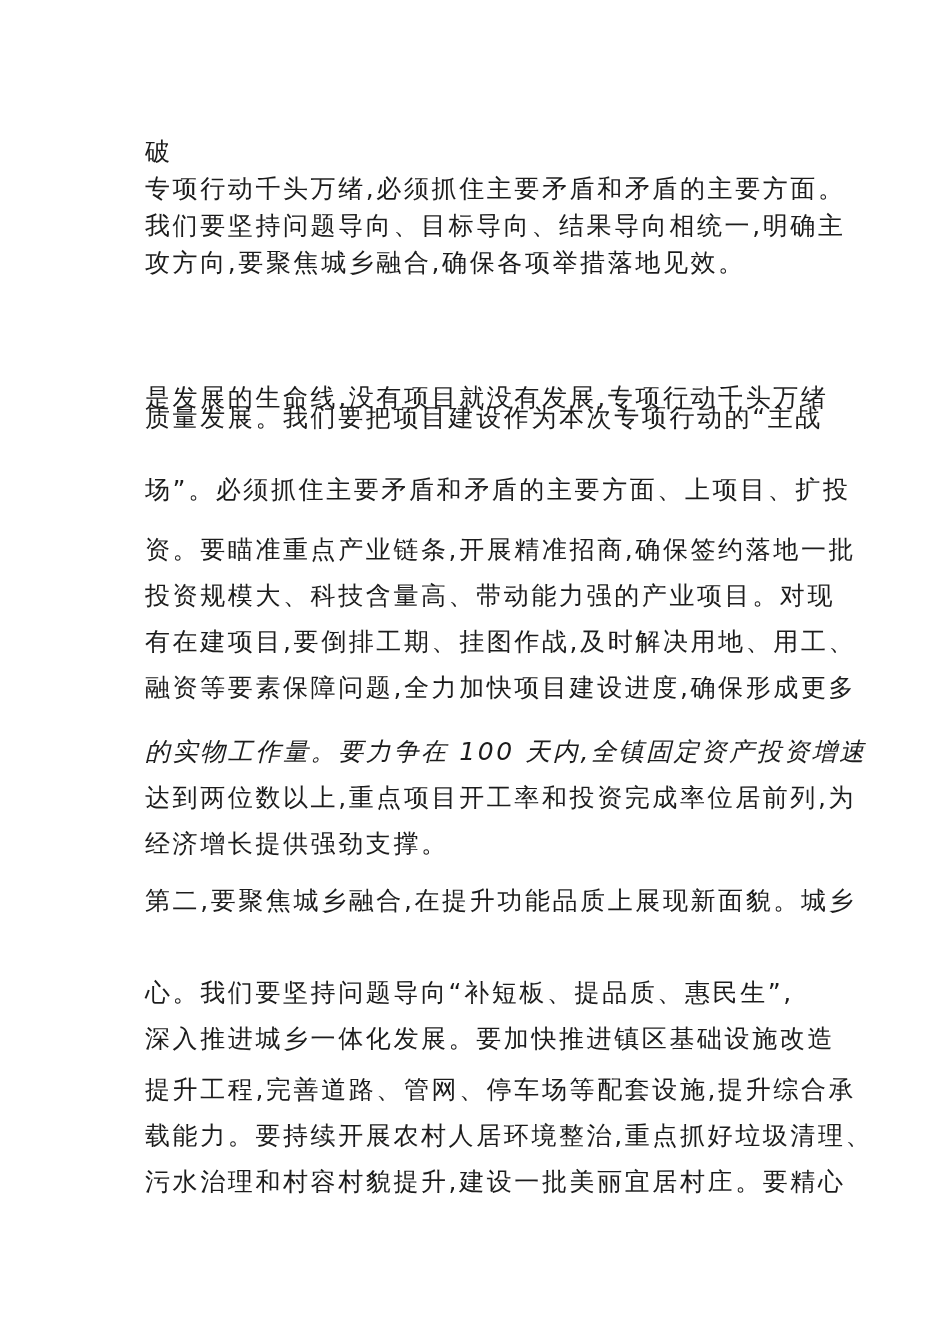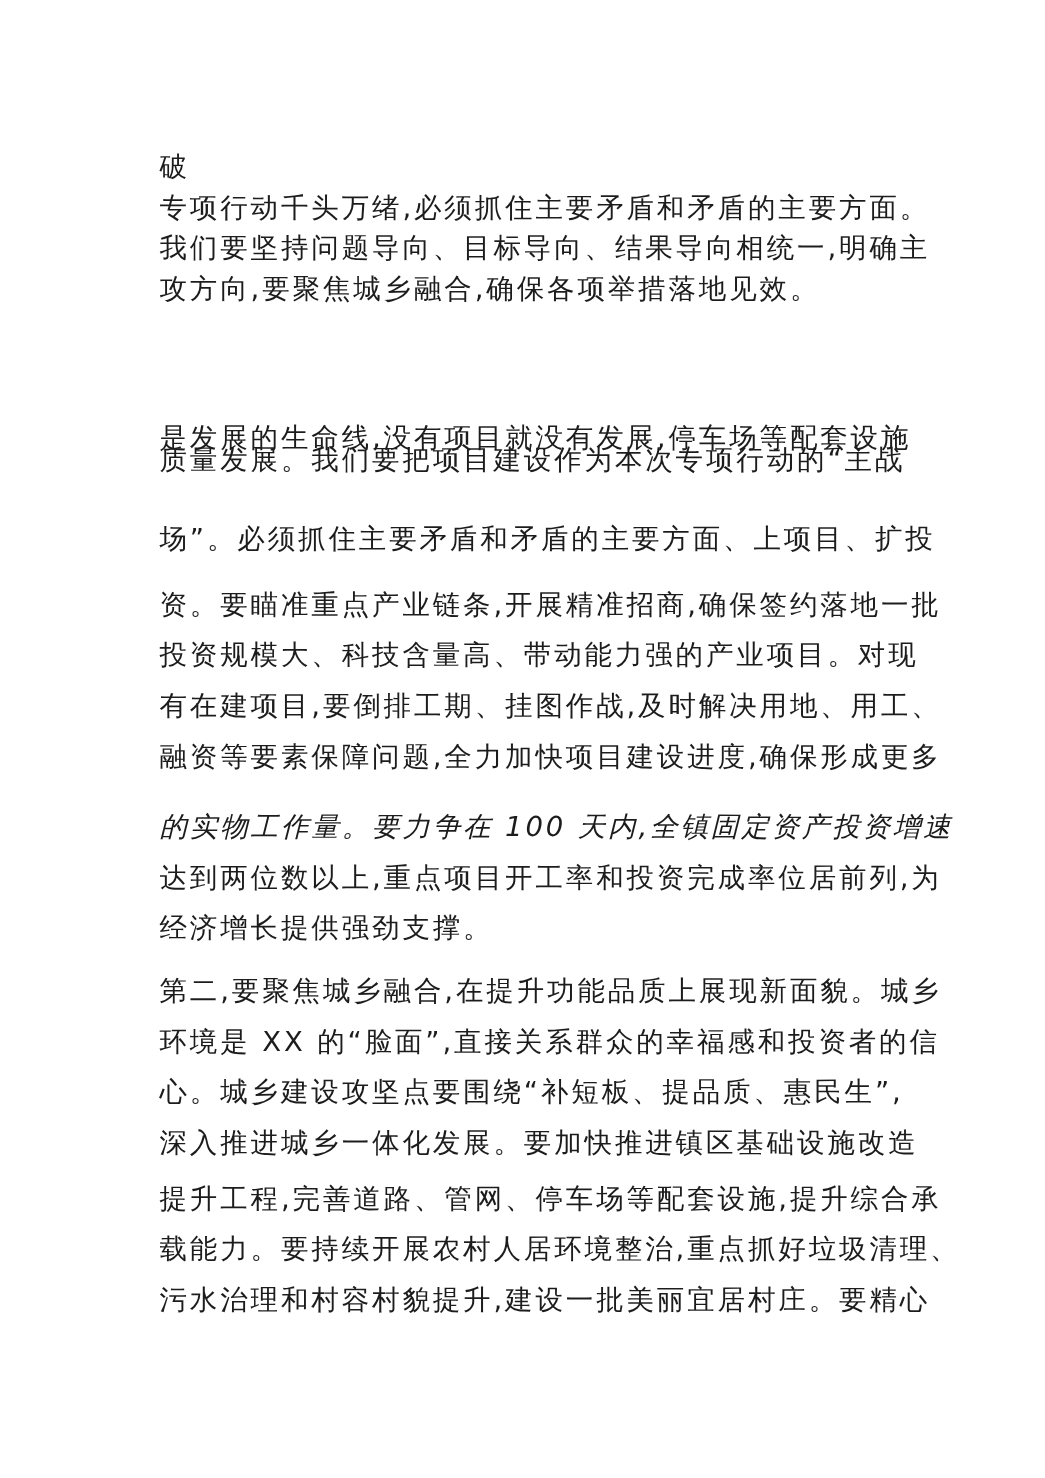--- a/index.html
+++ b/index.html
@@ -36,30 +36,29 @@
     }
   </style>
 </head>
 <body>
 
 <div class="page">
   <div class="line" style="top:134px;">破</div>
   <div class="line" style="top:171px;">专项行动千头万绪,必须抓住主要矛盾和矛盾的主要方面。</div>
   <div class="line" style="top:208px;">我们要坚持问题导向、目标导向、结果导向相统一,明确主</div>
   <div class="line" style="top:245px;">攻方向,要聚焦城乡融合,确保各项举措落地见效。</div>
-  <div class="line" style="top:380px;">是发展的生命线,没有项目就没有发展,停车场等配套设施</div>
+  <div class="line" style="top:380px;">是发展的生命线,没有项目就没有发展,专项行动千头万绪</div>
   <div class="line" style="top:400px;">质量发展。我们要把项目建设作为本次专项行动的“主战</div>
   <div class="line" style="top:472px;">场”。必须抓住主要矛盾和矛盾的主要方面、上项目、扩投</div>
   <div class="line" style="top:532px;">资。要瞄准重点产业链条,开展精准招商,确保签约落地一批</div>
   <div class="line" style="top:578px;">投资规模大、科技含量高、带动能力强的产业项目。对现</div>
   <div class="line" style="top:624px;">有在建项目,要倒排工期、挂图作战,及时解决用地、用工、</div>
   <div class="line" style="top:670px;">融资等要素保障问题,全力加快项目建设进度,确保形成更多</div>
   <div class="line" style="top:734px;font-style:italic;">的实物工作量。要力争在 100 天内,全镇固定资产投资增速</div>
   <div class="line" style="top:780px;">达到两位数以上,重点项目开工率和投资完成率位居前列,为</div>
   <div class="line" style="top:826px;">经济增长提供强劲支撑。</div>
   <div class="line" style="top:883px;">第二,要聚焦城乡融合,在提升功能品质上展现新面貌。城乡</div>
-  <div class="line" style="top:929px;">环境是 XX 的“脸面”,直接关系群众的幸福感和投资者的信</div>
-  <div class="line" style="top:975px;">心。城乡建设攻坚点要围绕“补短板、提品质、惠民生”,</div>
+  <div class="line" style="top:975px;">心。我们要坚持问题导向“补短板、提品质、惠民生”,</div>
   <div class="line" style="top:1021px;">深入推进城乡一体化发展。要加快推进镇区基础设施改造</div>
   <div class="line" style="top:1072px;">提升工程,完善道路、管网、停车场等配套设施,提升综合承</div>
   <div class="line" style="top:1118px;">载能力。要持续开展农村人居环境整治,重点抓好垃圾清理、</div>
   <div class="line" style="top:1164px;">污水治理和村容村貌提升,建设一批美丽宜居村庄。要精心</div>
 </div>
 
 </body></html>

